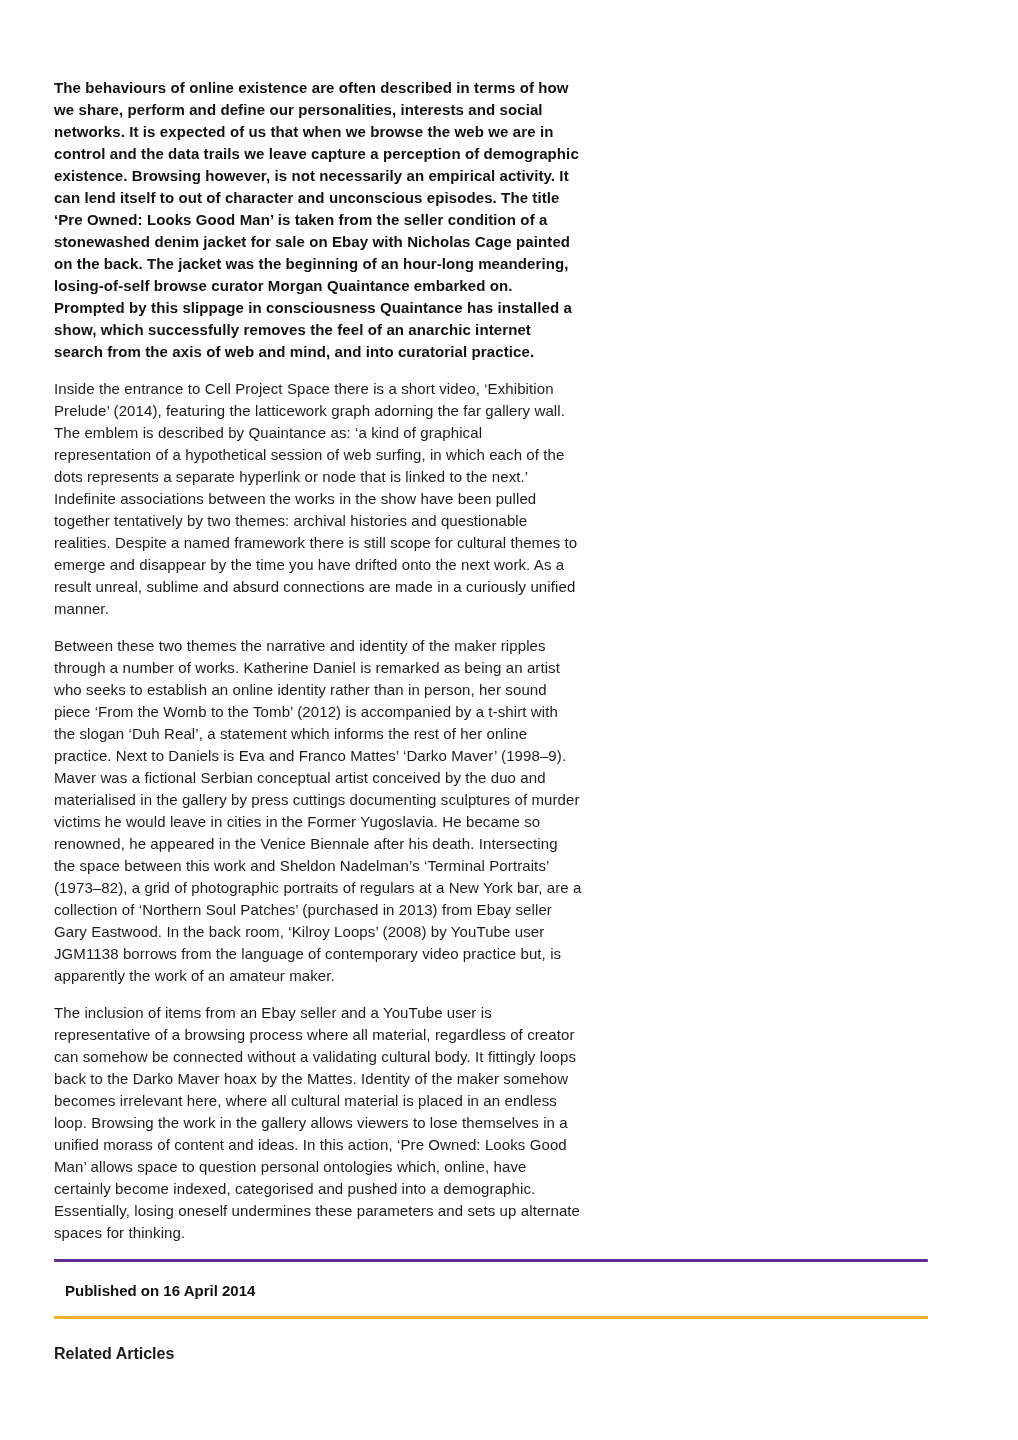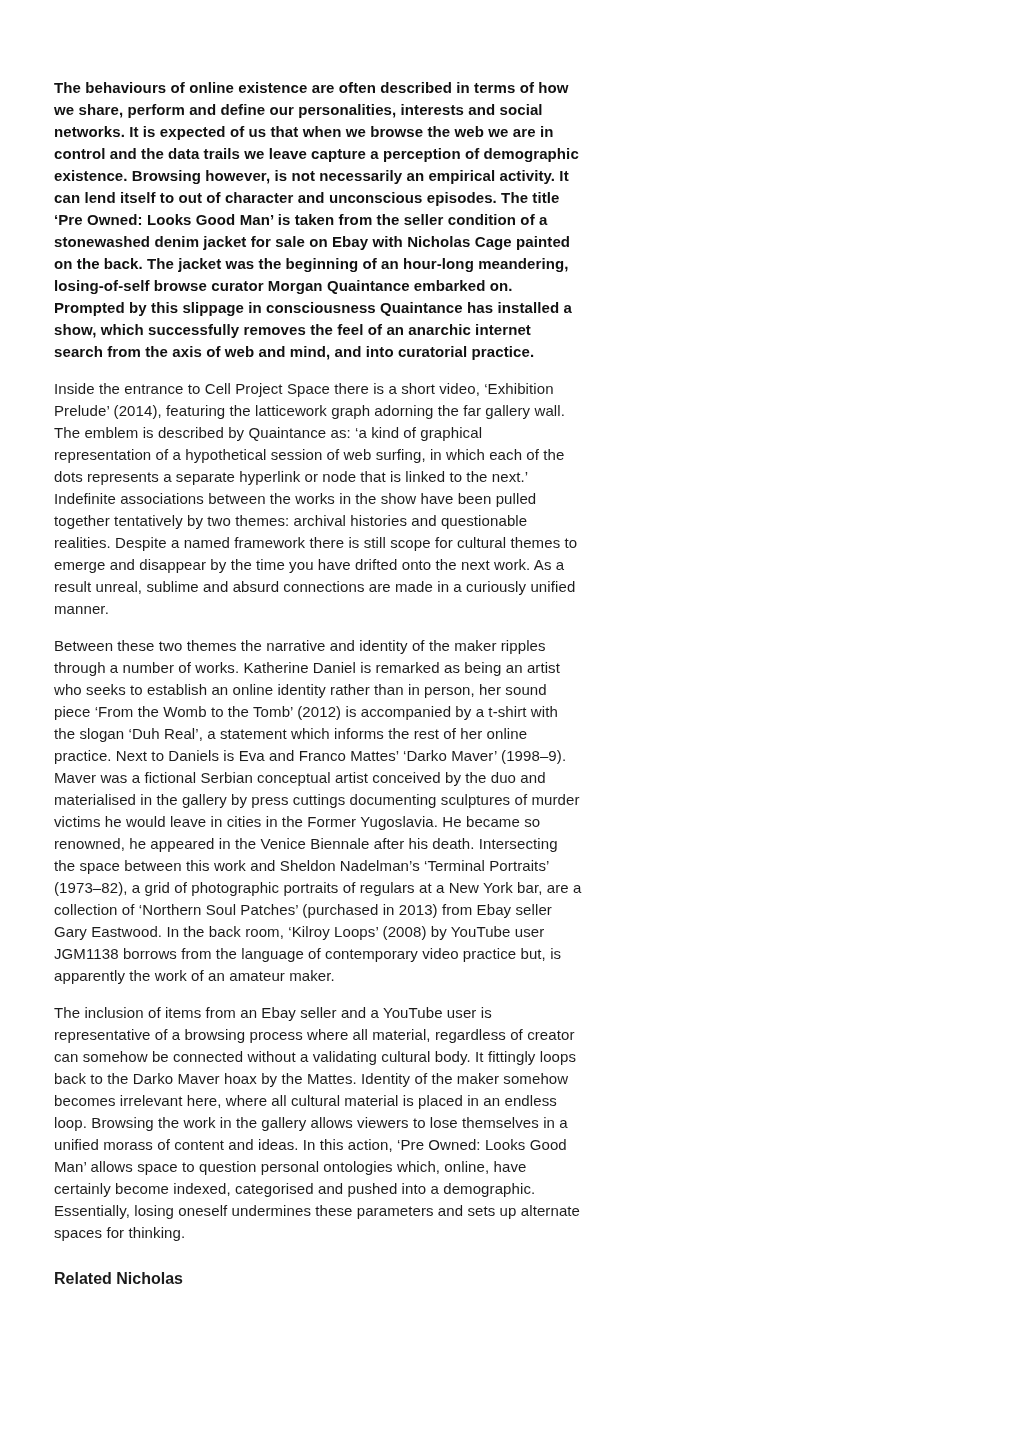--- a/index.html
+++ b/index.html
@@ -54,16 +54,21 @@
 
 <main class="content">
 
   <article class="article">
     <p class="lead">The behaviours of online existence are often described in terms of how we share, perform and define our personalities, interests and social networks. It is expected of us that when we browse the web we are in control and the data trails we leave capture a perception of demographic existence. Browsing however, is not necessarily an empirical activity. It can lend itself to out of character and unconscious episodes. The title ‘Pre Owned: Looks Good Man’ is taken from the seller condition of a stonewashed denim jacket for sale on Ebay with Nicholas Cage painted on the back. The jacket was the beginning of an hour-long meandering, losing-of-self browse curator Morgan Quaintance embarked on. Prompted by this slippage in consciousness Quaintance has installed a show, which successfully removes the feel of an anarchic internet search from the axis of web and mind, and into curatorial practice.</p>
     <p>Inside the entrance to Cell Project Space there is a short video, ‘Exhibition Prelude’ (2014), featuring the latticework graph adorning the far gallery wall. The emblem is described by Quaintance as: ‘a kind of graphical representation of a hypothetical session of web surfing, in which each of the dots represents a separate hyperlink or node that is linked to the next.’ Indefinite associations between the works in the show have been pulled together tentatively by two themes: archival histories and questionable realities. Despite a named framework there is still scope for cultural themes to emerge and disappear by the time you have drifted onto the next work. As a result unreal, sublime and absurd connections are made in a curiously unified manner.</p>
     <p>Between these two themes the narrative and identity of the maker ripples through a number of works. Katherine Daniel is remarked as being an artist who seeks to establish an online identity rather than in person, her sound piece ‘From the Womb to the Tomb’ (2012) is accompanied by a t-shirt with the slogan ‘Duh Real’, a statement which informs the rest of her online practice. Next to Daniels is Eva and Franco Mattes’ ‘Darko Maver’ (1998–9). Maver was a fictional Serbian conceptual artist conceived by the duo and materialised in the gallery by press cuttings documenting sculptures of murder victims he would leave in cities in the Former Yugoslavia. He became so renowned, he appeared in the Venice Biennale after his death. Intersecting the space between this work and Sheldon Nadelman’s ‘Terminal Portraits’ (1973–82), a grid of photographic portraits of regulars at a New York bar, are a collection of ‘Northern Soul Patches’ (purchased in 2013) from Ebay seller Gary Eastwood. In the back room, ‘Kilroy Loops’ (2008) by YouTube user JGM1138 borrows from the language of contemporary video practice but, is apparently the work of an amateur maker.</p>
     <p>The inclusion of items from an Ebay seller and a YouTube user is representative of a browsing process where all material, regardless of creator can somehow be connected without a validating cultural body. It fittingly loops back to the Darko Maver hoax by the Mattes. Identity of the maker somehow becomes irrelevant here, where all cultural material is placed in an endless loop. Browsing the work in the gallery allows viewers to lose themselves in a unified morass of content and ideas. In this action, ‘Pre Owned: Looks Good Man’ allows space to question personal ontologies which, online, have certainly become indexed, categorised and pushed into a demographic. Essentially, losing oneself undermines these parameters and sets up alternate spaces for thinking.</p>
   </article>
 
+  <section class="meta-band">
+    <div class="divider" style="background: rgb(94, 47, 144);"></div>
+    <p class="published">Published on 16 April 2014</p>
+    <div class="divider" style="background: rgb(236, 176, 42);"></div>
+  </section>
 
-  <h2 class="related-heading">Related Nicholas</h2>
+  <h2 class="related-heading">Related Articles</h2>
 
 </main>
 
 </body></html>

